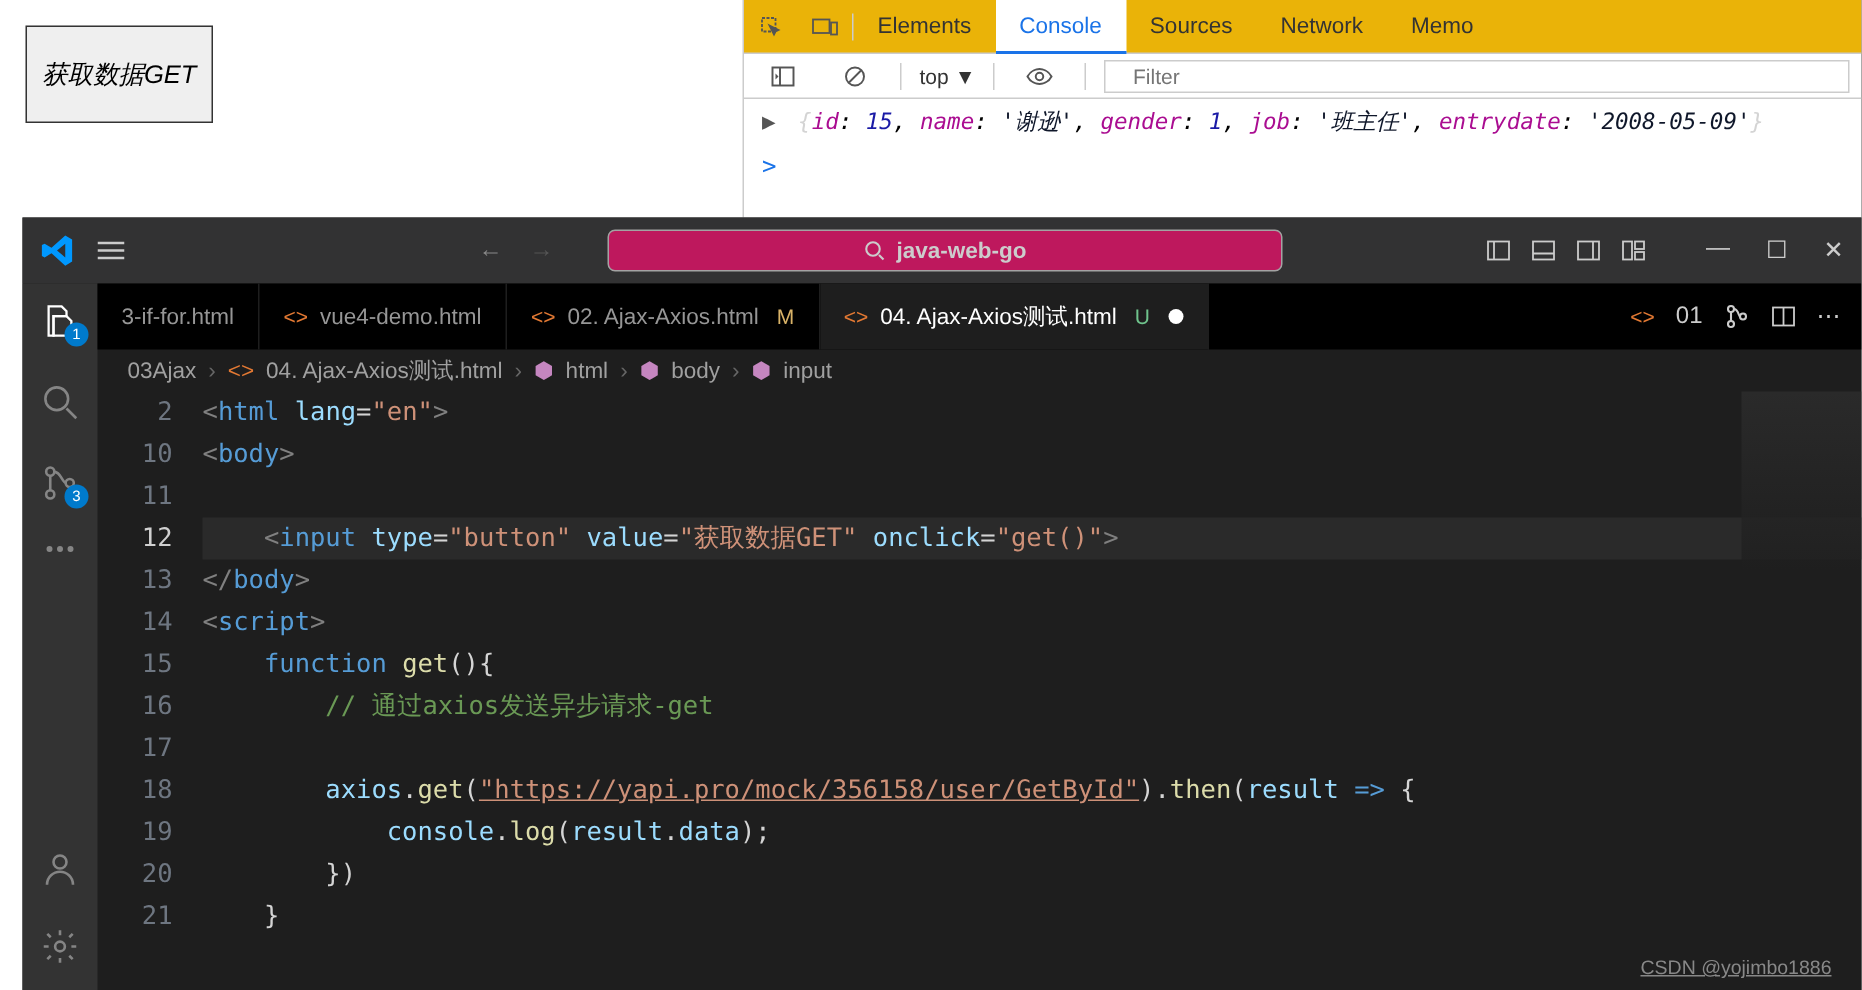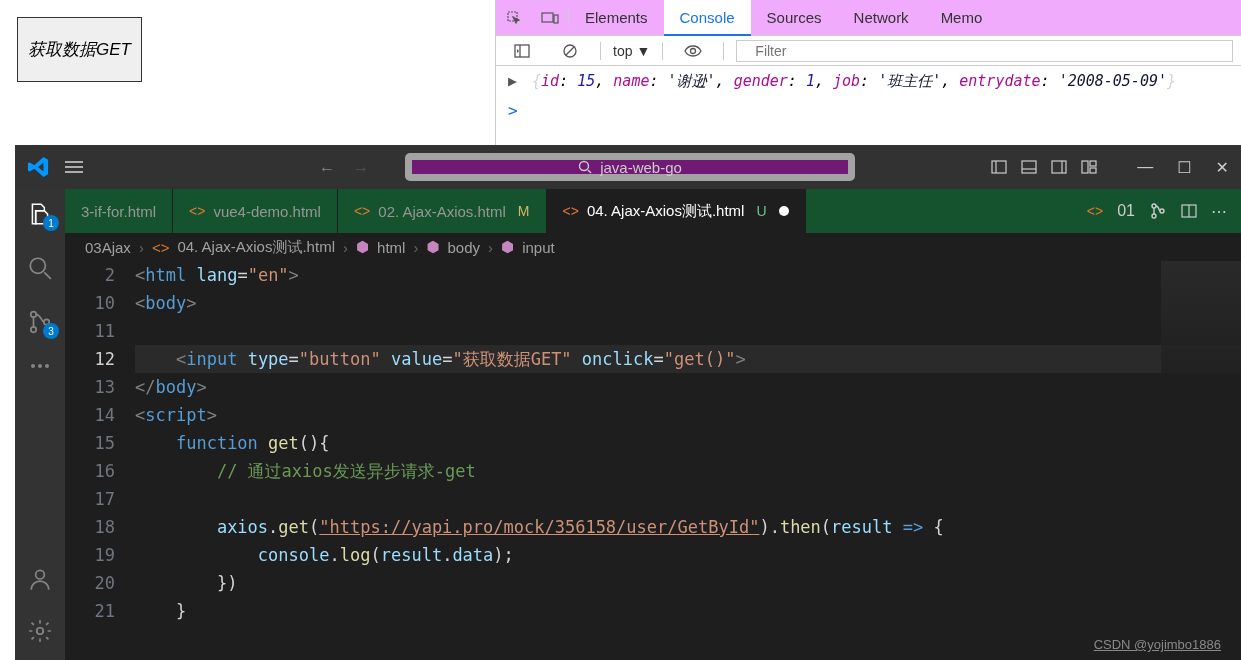--- a/index.html
+++ b/index.html
@@ -4,54 +4,54 @@
 <style>
 * { margin: 0; padding: 0; box-sizing: border-box; }
 body { width: 1241px; height: 660px; background: #fff; font-family: "Segoe UI", Arial, sans-serif; overflow: hidden; position: relative; }
 
 
 .browser-area { position: absolute; top: 0; left: 0; right: 0; height: 145px; }
 .get-btn { position: absolute; top: 17px; left: 17px; padding: 20px 10px; background: #efefef; border: 1px solid #333; font-size: 17px; cursor: pointer; font-family: inherit; font-style: italic; }
 
 
 .devtools { position: absolute; top: 0; left: 495px; right: 0; height: 145px; background: #fff; border-left: 1px solid #ccc; }
-.dt-tabs { display: flex; align-items: center; height: 36px; border-bottom: 1px solid #ccc; background: #f0abfc; }
+.dt-tabs { display: flex; align-items: center; height: 36px; border-bottom: 1px solid #ccc; background: #eab308; }
 .dt-icon-btn { width: 28px; height: 28px; display: flex; align-items: center; justify-content: center; color: #555; margin: 0 4px; cursor: pointer; }
 .dt-tab { padding: 0 16px; height: 36px; line-height: 36px; font-size: 15px; color: #333; cursor: pointer; }
 .dt-tab.active { color: #1a73e8; border-bottom: 2px solid #1a73e8; background: #fff; }
 .dt-toolbar { display: flex; align-items: center; height: 30px; border-bottom: 1px solid #ccc; padding: 0 8px; gap: 12px; }
 .dt-select { font-size: 14px; color: #333; display: flex; align-items: center; gap: 4px; }
 .dt-sep { width: 1px; height: 18px; background: #ccc; }
 .dt-filter { flex: 1; border: 1px solid #ccc; height: 22px; padding: 0 18px; font-size: 14px; }
 .dt-console { padding: 6px 12px; font-family: Consolas, monospace; font-size: 15px; font-style: italic; }
 .dt-expand { color: #555; margin-right: 6px; }
 .dt-k { color: #aa0d91; }
 .dt-n { color: #1a1aa6; }
 .dt-s { color: #0f172a; }
 .dt-prompt { color: #1a73e8; font-family: Consolas, monospace; padding: 4px 12px; }
 
 
 .vscode { position: absolute; top: 145px; left: 15px; right: 0; bottom: 0; background: #1e1e1e; color: #ccc; display: flex; flex-direction: column; }
 .vs-titlebar { height: 44px; background: #323233; display: flex; align-items: center; padding: 0 12px; gap: 16px; }
 .vs-logo { width: 22px; height: 22px; }
 .vs-menu-icon { color: #ccc; cursor: pointer; }
 .vs-nav-arrows { display: flex; gap: 18px; margin-left: 220px; color: #888; }
-.vs-search { flex: 0 0 450px; background: #701a75; border: 7px solid #a3a3a3; height: 28px; border-radius: 5px; display: flex; align-items: center; justify-content: center; gap: 8px; color: #ccc; font-size: 15px; margin-left: 20px; }
+.vs-search { flex: 0 0 450px; background: #be185d; border: 1px solid #a3a3a3; height: 28px; border-radius: 5px; display: flex; align-items: center; justify-content: center; gap: 8px; color: #ccc; font-size: 15px; margin-left: 20px; font-weight: bold; }
 .vs-layout-icons { margin-left: auto; display: flex; gap: 14px; color: #ccc; }
 .vs-winctrl { display: flex; gap: 24px; margin-left: 24px; color: #ccc; }
 
 .vs-body { display: flex; flex: 1; min-height: 0; }
 .vs-activity { width: 50px; background: #333333; display: flex; flex-direction: column; align-items: center; padding-top: 12px; gap: 28px; }
 .vs-act-icon { color: #858585; cursor: pointer; position: relative; }
 .vs-act-icon.active { color: #fff; }
 .vs-badge { position: absolute; bottom: -4px; right: -6px; background: #007acc; color: #fff; font-size: 10px; border-radius: 50%; width: 16px; height: 16px; display: flex; align-items: center; justify-content: center; }
 .vs-act-bottom { margin-top: auto; margin-bottom: 16px; display: flex; flex-direction: column; gap: 26px; align-items: center; }
 
 .vs-main { flex: 1; display: flex; flex-direction: column; min-width: 0; }
-.vs-tabs { height: 44px; background: #14532d; display: flex; align-items: center; }
+.vs-tabs { height: 44px; background: #000000; display: flex; align-items: center; }
 .vs-tab { height: 100%; padding: 0 16px; display: flex; align-items: center; gap: 8px; color: #969696; font-size: 15px; border-right: 1px solid #1e1e1e; cursor: pointer; }
 .vs-tab.active { background: #1e1e1e; color: #fff; }
 .vs-tab-icon { color: #e37933; font-size: 14px; }
 .vs-tab-m { color: #d9b368; font-size: 14px; margin-left: 4px; }
 .vs-tab-u { color: #6fc38c; font-size: 14px; margin-left: 4px; }
 .vs-tab-dot { width: 10px; height: 10px; background: #fff; border-radius: 50%; margin-left: 4px; }
 .vs-tabs-right { margin-left: auto; display: flex; gap: 14px; padding: 0 14px; color: #ccc; align-items: center; }
 
 .vs-breadcrumb { height: 28px; padding: 0 20px; display: flex; align-items: center; gap: 8px; font-size: 15px; color: #a0a0a0; }
 .vs-bc-sep { color: #666; }

